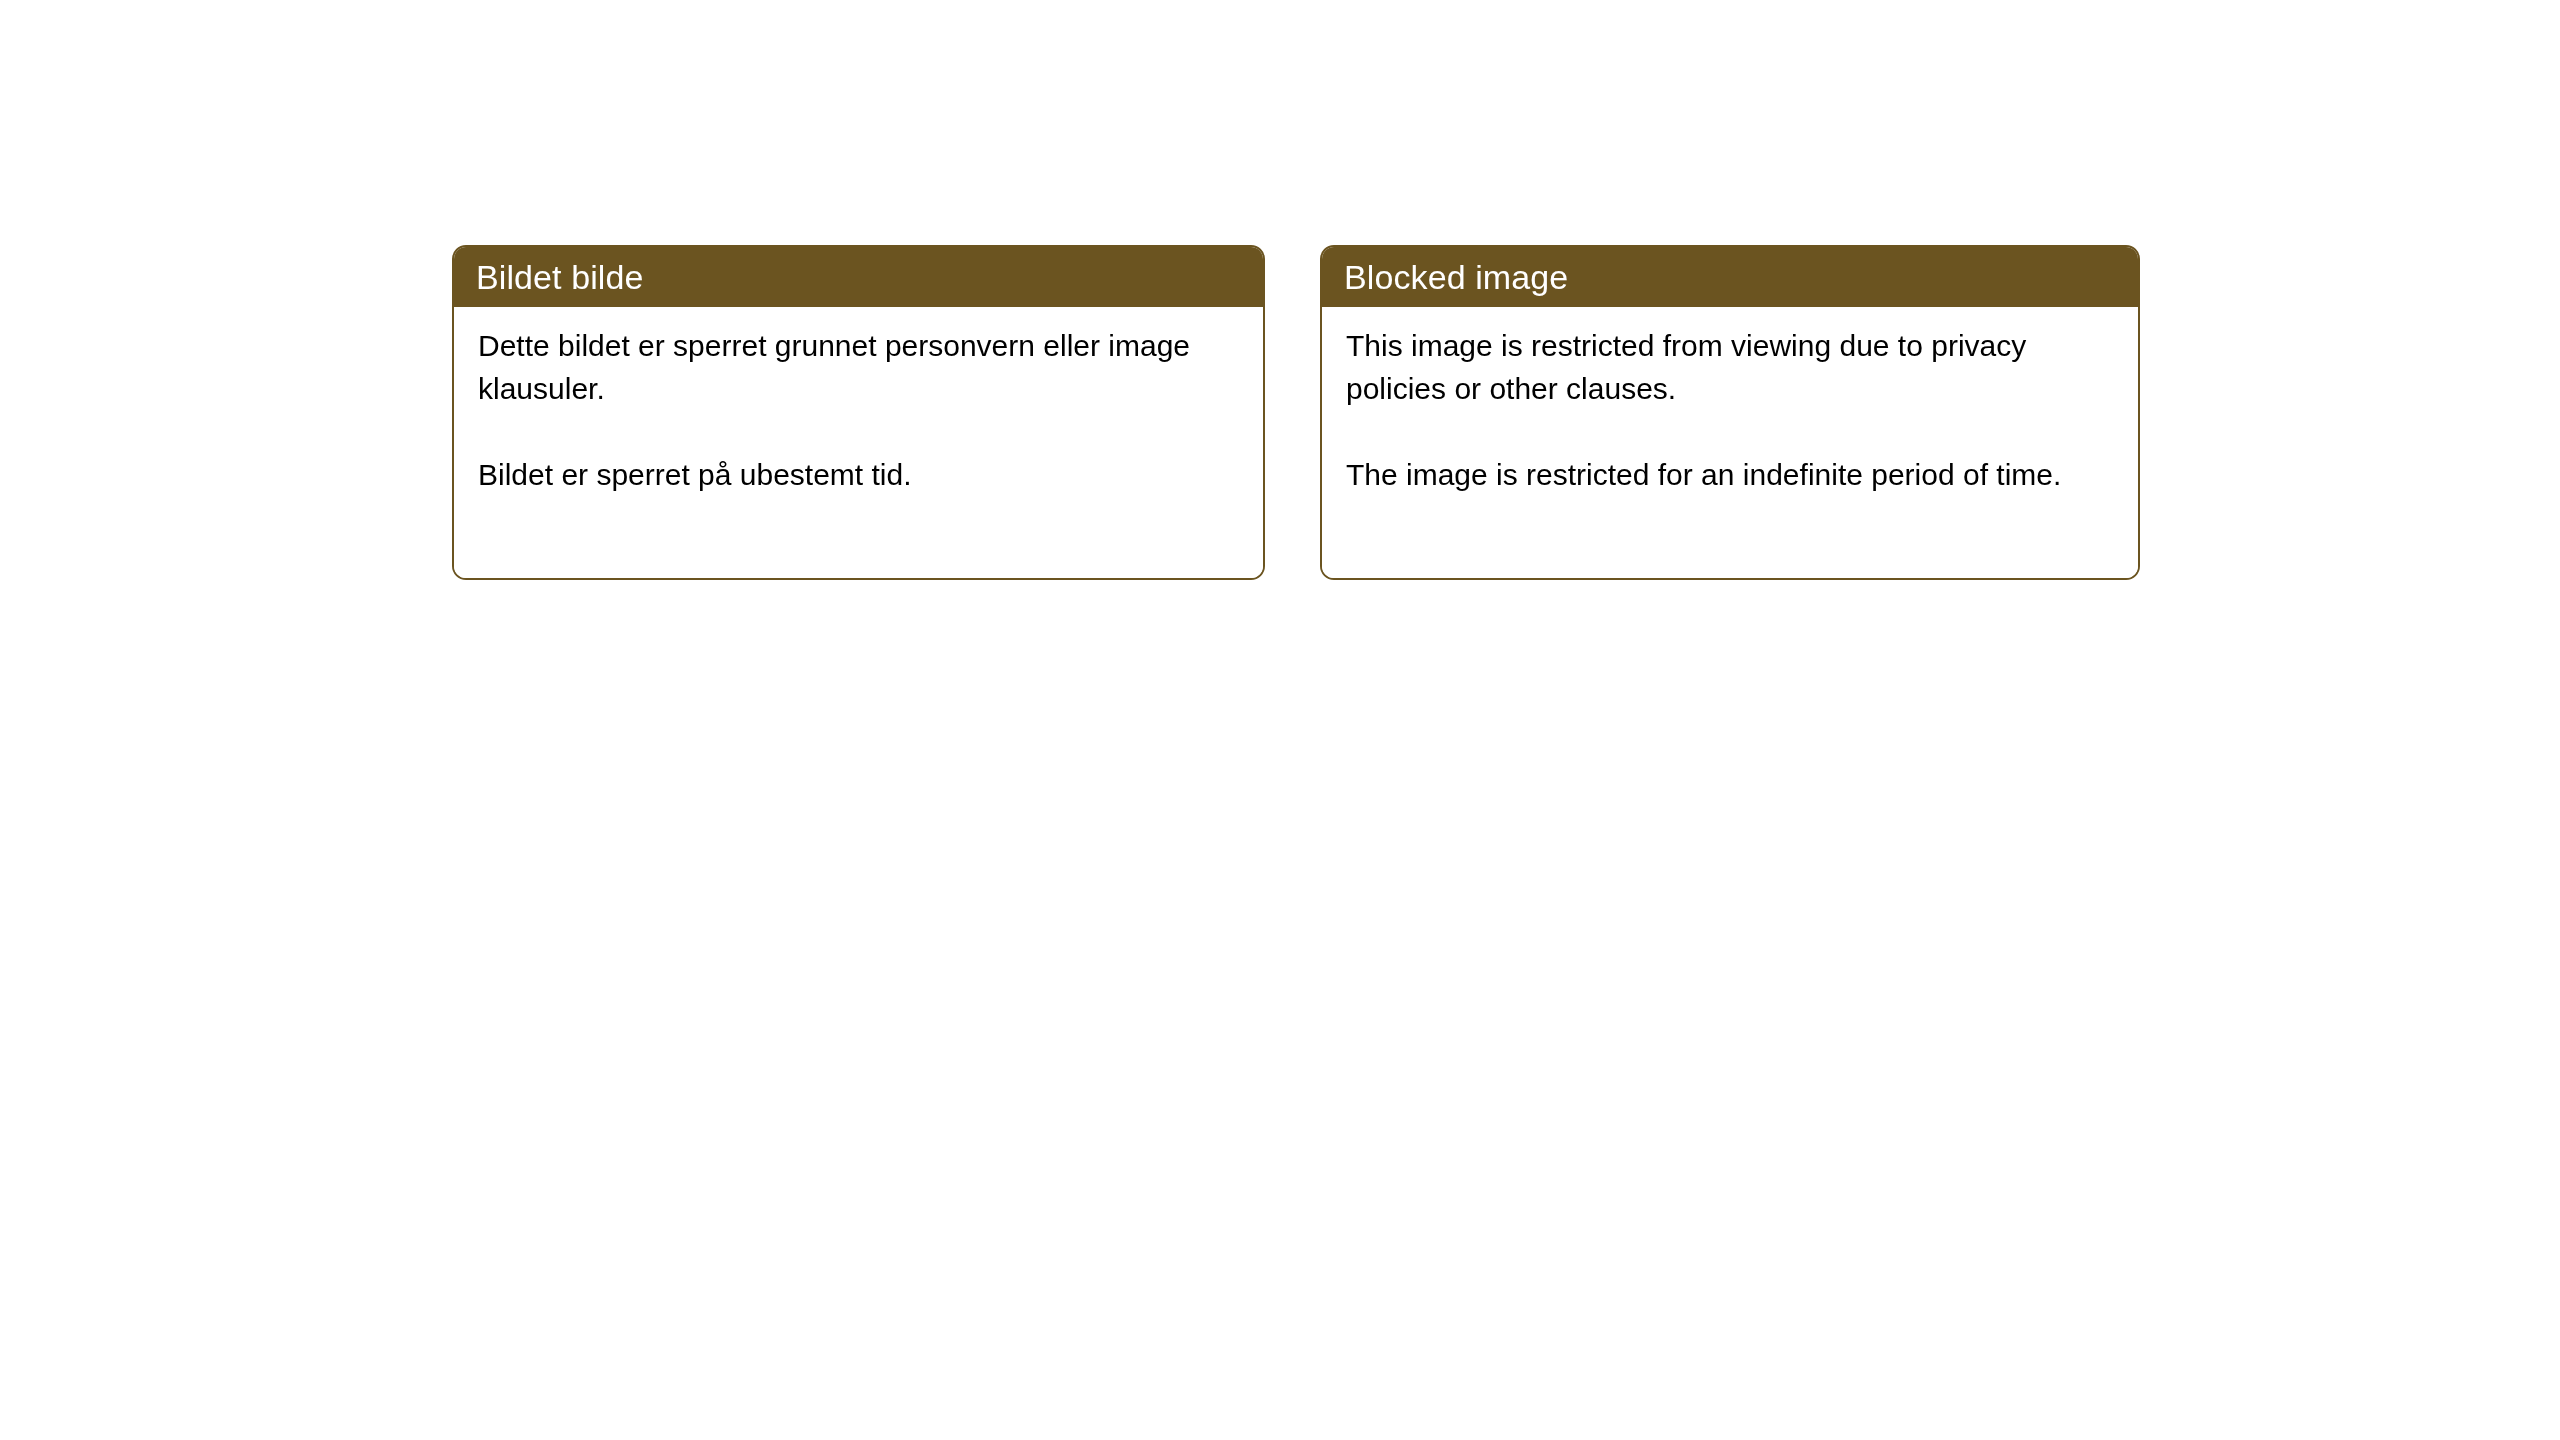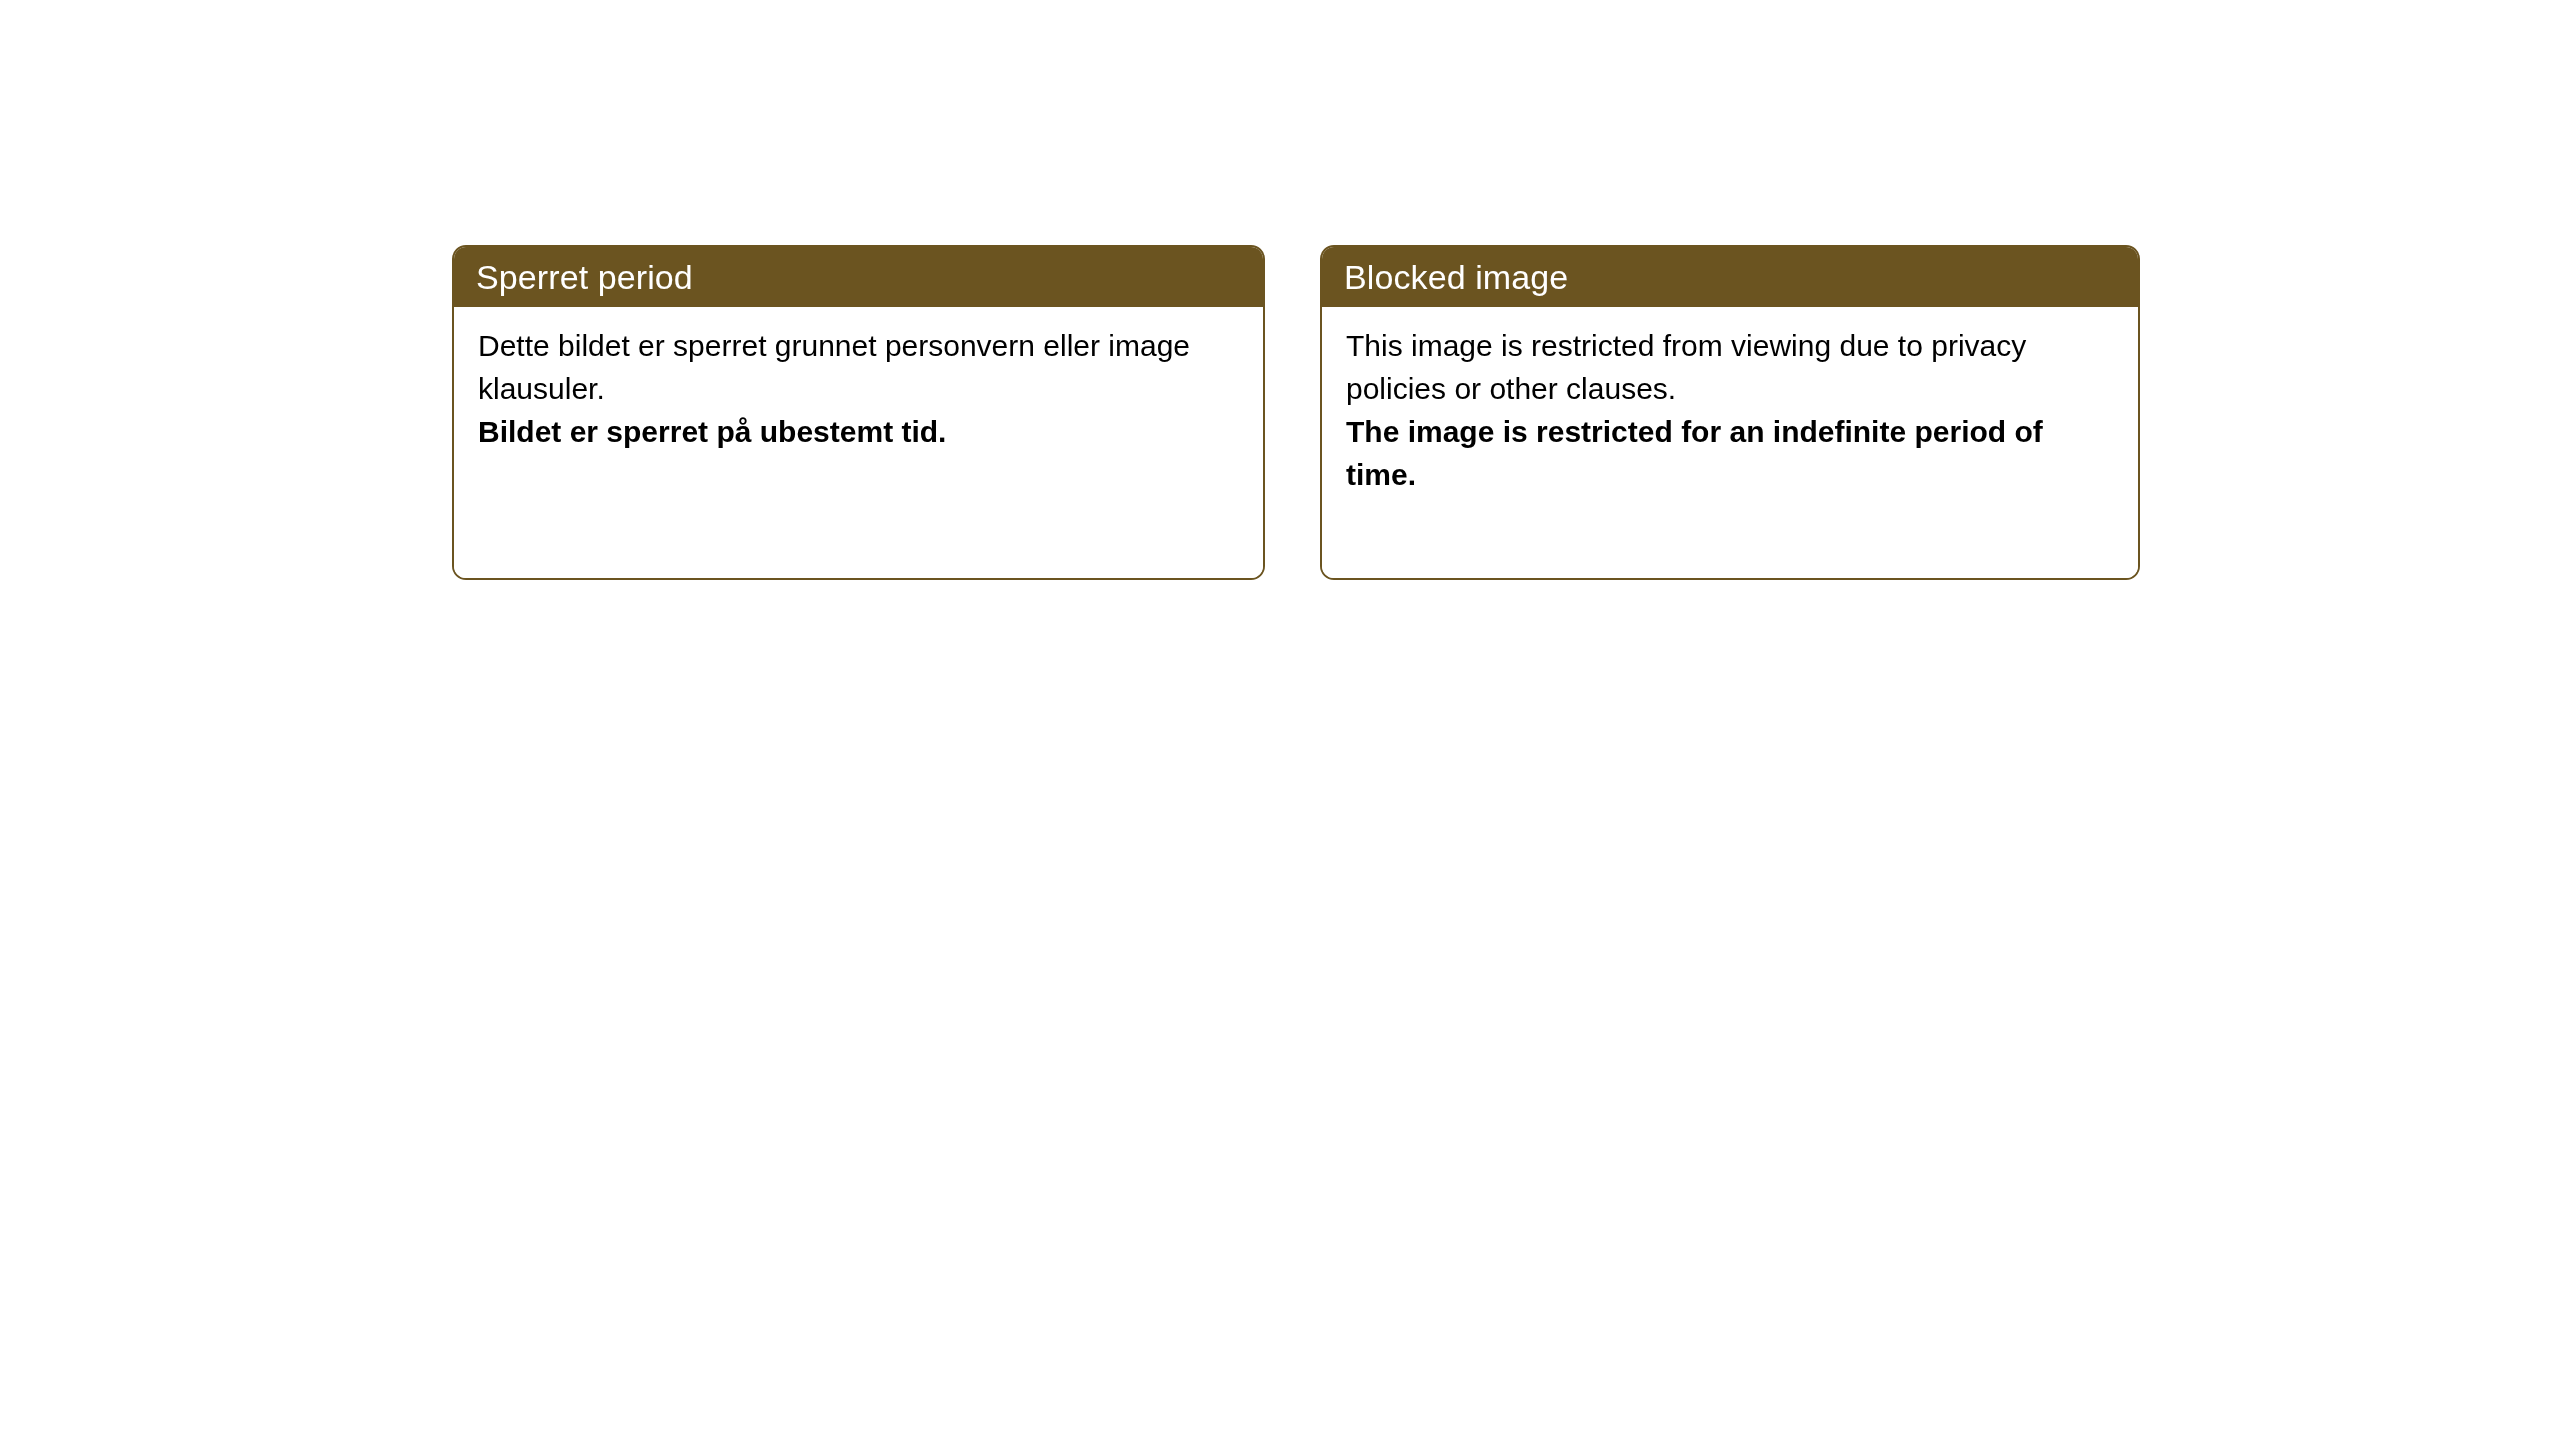--- a/index.html
+++ b/index.html
@@ -73,31 +73,31 @@
 
   .card-body p {
     margin: 0;
     font-size: 30px;
     line-height: 43px;
     color: #000000;
     font-weight: 400;
   }
 
   .card-body p.second {
-    font-weight: bold;
+    margin-top: 43px;
   }
 </style>
 </head>
 <body>
 
 <div id="cards-area">
 
   <div class="notice-card card-no">
     <div class="card-header">
-      <span class="card-title">Sperret period</span>
+      <span class="card-title">Bildet bilde</span>
     </div>
     <div class="card-body">
       <p class="first">Dette bildet er sperret grunnet personvern eller image klausuler.</p>
       <p class="second">Bildet er sperret på ubestemt tid.</p>
     </div>
   </div>
 
   <div class="notice-card card-en">
     <div class="card-header">
       <span class="card-title">Blocked image</span>

